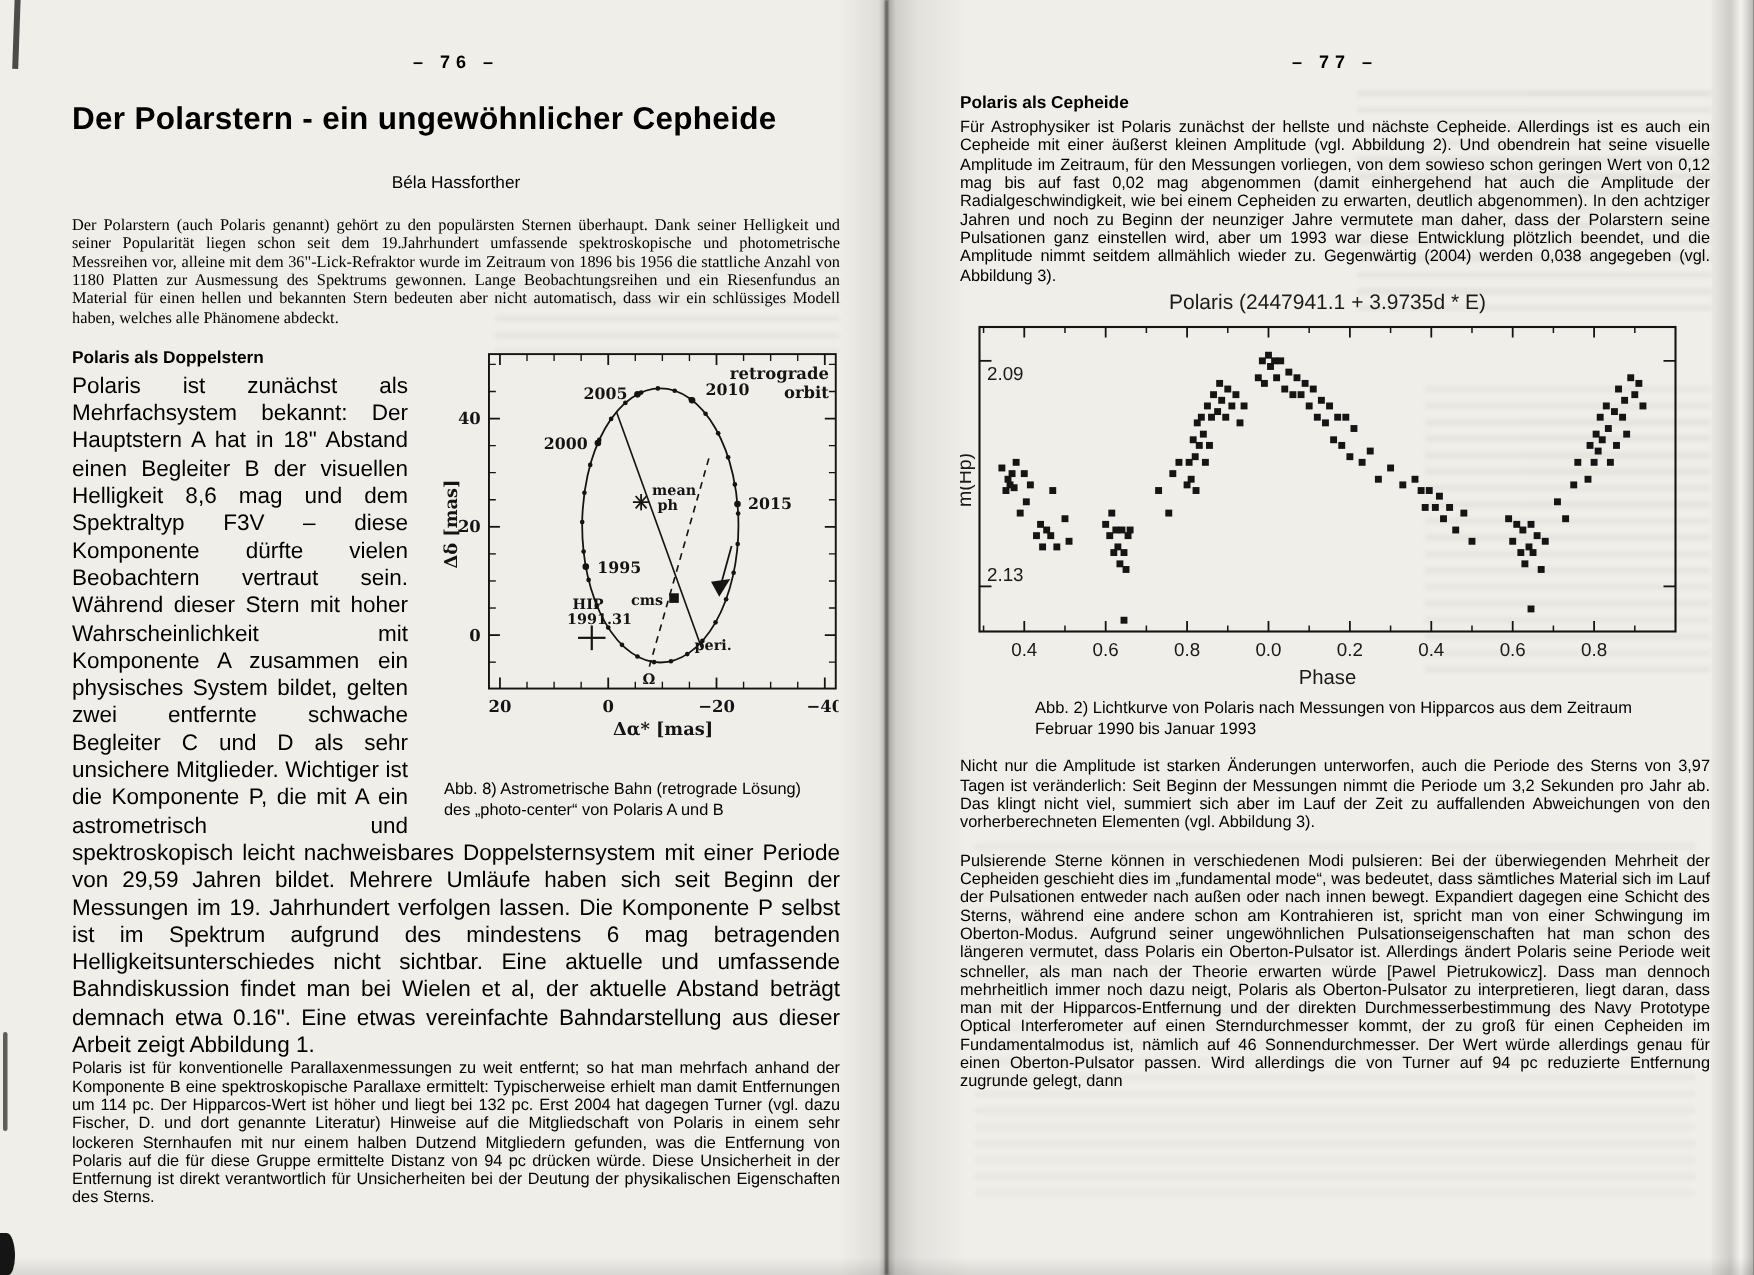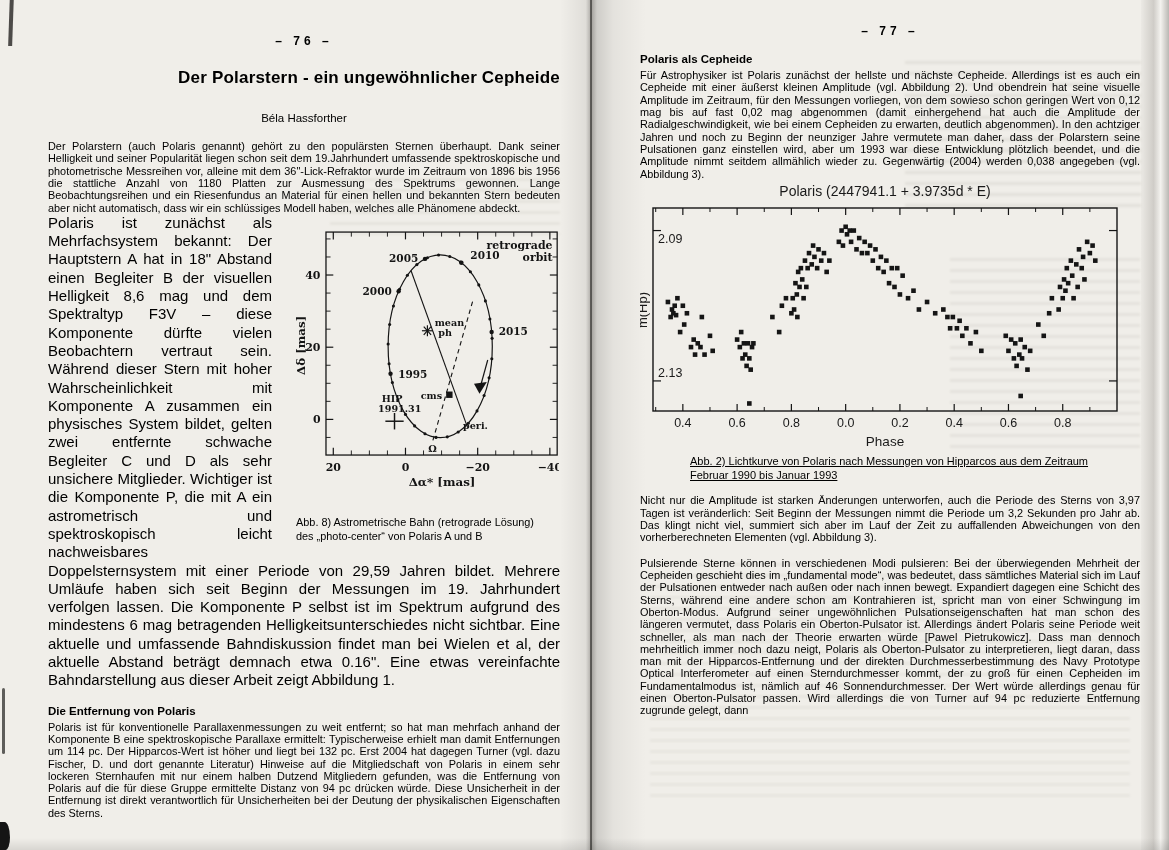--- a/index.html
+++ b/index.html
@@ -4,33 +4,33 @@
 <style>
   html,body{margin:0;padding:0;background:#444;}
   .canvas{position:relative;width:1169px;height:850px;background:#f0eee9;overflow:hidden;
           font-family:"Liberation Sans",sans-serif;color:#000000;}
   .page{position:absolute;top:0;height:850px;}
   .page-left{left:14px;width:574px;}
   .page-right{left:596px;width:549px;}
   .content-l{position:relative;margin:0 14px 0 34px;width:512px;}
   .content-r{position:relative;margin:0 5px 0 44px;width:500px;}
   .pageno{text-align:center;font-size:12px;font-weight:bold;letter-spacing:4px;padding-top:34px;}
-  .pageno-r{padding-top:24px;}
-  h1.title{font-size:17px;font-weight:bold;text-align:right;margin:20px 0 0 0;letter-spacing:.2px;}
+  .pageno-r{padding-top:34px;}
+  h1.title{font-size:21px;font-weight:bold;text-align:left;margin:20px 0 0 0;letter-spacing:.2px;}
   .author{text-align:center;font-size:11.5px;margin-top:24px;}
   .body{font-size:10.9px;line-height:1.13;text-align:justify;margin:0;}
-  .intro{margin-top:16px;}
+  .intro{margin-top:16px;font-family:Liberation Serif, serif;}
   h3.sec{font-size:11.5px;font-weight:bold;margin:15px 0 4px 0;}
   h3.clear{clear:both;}
   .col-text{font-size:15px;line-height:1.22;}
   .fig1{float:right;width:278px;margin:0 0 4px 10px;}
   .fig1 svg{display:block;margin-left:12px;}
   .figcap1{font-size:10.9px;line-height:1.25;text-align:justify;margin:10px 0 0 14px;width:238px;}
   .fig2{position:relative;margin-top:4px;}
-  .figcap2{font-size:11px;line-height:1.3;margin:2px 0 0 50px;width:424px;text-decoration:underline;}
+  .figcap2{font-size:11px;line-height:1.3;margin:2px 0 0 50px;width:424px;}
   .p2{margin-top:12px;}
   .p3{margin-top:13px;}
   
   .lc-txt{font-family:"Liberation Sans",sans-serif;fill:#1a1a1a;}
   .orb-txt{font-family:"DejaVu Serif",serif;font-weight:bold;fill:#141414;}
   
   .smudge{position:absolute;pointer-events:none;filter:blur(1.3px);
           background:repeating-linear-gradient(180deg,transparent 0 3px,#948f85 3px 6px,transparent 6px 11px);}
   .gutter{position:absolute;left:560px;top:0;width:86px;height:850px;pointer-events:none;
           background:linear-gradient(90deg,rgba(0,0,0,0) 0%,rgba(0,0,0,.07) 30%,rgba(45,42,38,.38) 37%,rgba(0,0,0,.14) 43%,rgba(0,0,0,.05) 62%,rgba(0,0,0,0) 100%);}
@@ -194,23 +194,23 @@
           <text class="orb-txt" x="92" y="207" font-size="10.5">1991.31</text>
           <text class="orb-txt" x="185" y="226" font-size="10.5">peri.</text>
           <text class="orb-txt" x="147" y="251" font-size="10.5">Ω</text>
 
           <text class="orb-txt" x="162" y="288" font-size="13" text-anchor="middle">Δα* [mas]</text>
           <text class="orb-txt" x="12" y="134" font-size="13" text-anchor="middle" transform="rotate(-90 12 134)">Δδ [mas]</text>
         </svg>
         <div class="figcap1">Abb. 8) Astrometrische Bahn (retrograde Lösung) des „photo-center“ von Polaris A und B</div>
       </div>
 
+      <h3 class="sec">Polaris als Doppelstern</h3>
       <p class="body col-text">Polaris ist zunächst als Mehrfachsystem bekannt: Der Hauptstern A hat in 18" Abstand einen Begleiter B der visuellen Helligkeit 8,6 mag und dem Spektraltyp F3V – diese Komponente dürfte vielen Beobachtern vertraut sein. Während dieser Stern mit hoher Wahrscheinlichkeit mit Komponente A zusammen ein physisches System bildet, gelten zwei entfernte schwache Begleiter C und D als sehr unsichere Mitglieder. Wichtiger ist die Komponente P, die mit A ein astrometrisch und spektroskopisch leicht nachweisbares Doppelsternsystem mit einer Periode von 29,59 Jahren bildet. Mehrere Umläufe haben sich seit Beginn der Messungen im 19. Jahrhundert verfolgen lassen. Die Komponente P selbst ist im Spektrum aufgrund des mindestens 6 mag betragenden Helligkeitsunterschiedes nicht sichtbar. Eine aktuelle und umfassende Bahndiskussion findet man bei Wielen et al, der aktuelle Abstand beträgt demnach etwa 0.16". Eine etwas vereinfachte Bahndarstellung aus dieser Arbeit zeigt Abbildung 1.</p>
 
-      <h3 class="sec clear">Die Entfernung von Polaris</h3>
       <p class="body">Polaris ist für konventionelle Parallaxenmessungen zu weit entfernt; so hat man mehrfach anhand der Komponente B eine spektroskopische Parallaxe ermittelt: Typischerweise erhielt man damit Entfernungen um 114 pc. Der Hipparcos-Wert ist höher und liegt bei 132 pc. Erst 2004 hat dagegen Turner (vgl. dazu Fischer, D. und dort genannte Literatur) Hinweise auf die Mitgliedschaft von Polaris in einem sehr lockeren Sternhaufen mit nur einem halben Dutzend Mitgliedern gefunden, was die Entfernung von Polaris auf die für diese Gruppe ermittelte Distanz von 94 pc drücken würde. Diese Unsicherheit in der Entfernung ist direkt verantwortlich für Unsicherheiten bei der Deutung der physikalischen Eigenschaften des Sterns.</p>
     </div>
   </div>
 
   <div class="page page-right">
     <div class="content-r">
       <div class="pageno pageno-r">– 77 –</div>
       <h3 class="sec">Polaris als Cepheide</h3>
       <p class="body">Für Astrophysiker ist Polaris zunächst der hellste und nächste Cepheide. Allerdings ist es auch ein Cepheide mit einer äußerst kleinen Amplitude (vgl. Abbildung 2). Und obendrein hat seine visuelle Amplitude im Zeitraum, für den Messungen vorliegen, von dem sowieso schon geringen Wert von 0,12 mag bis auf fast 0,02 mag abgenommen (damit einhergehend hat auch die Amplitude der Radialgeschwindigkeit, wie bei einem Cepheiden zu erwarten, deutlich abgenommen). In den achtziger Jahren und noch zu Beginn der neunziger Jahre vermutete man daher, dass der Polarstern seine Pulsationen ganz einstellen wird, aber um 1993 war diese Entwicklung plötzlich beendet, und die Amplitude nimmt seitdem allmählich wieder zu. Gegenwärtig (2004) werden 0,038 angegeben (vgl. Abbildung 3).</p>
 

